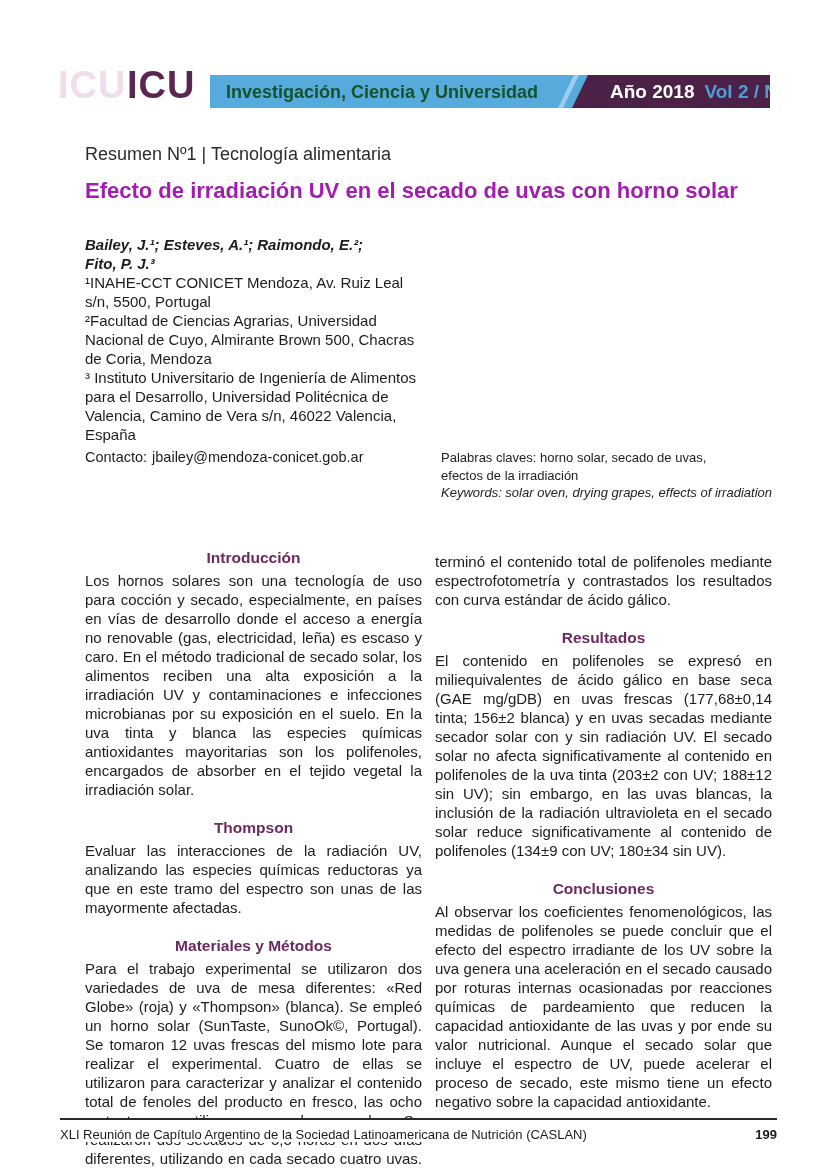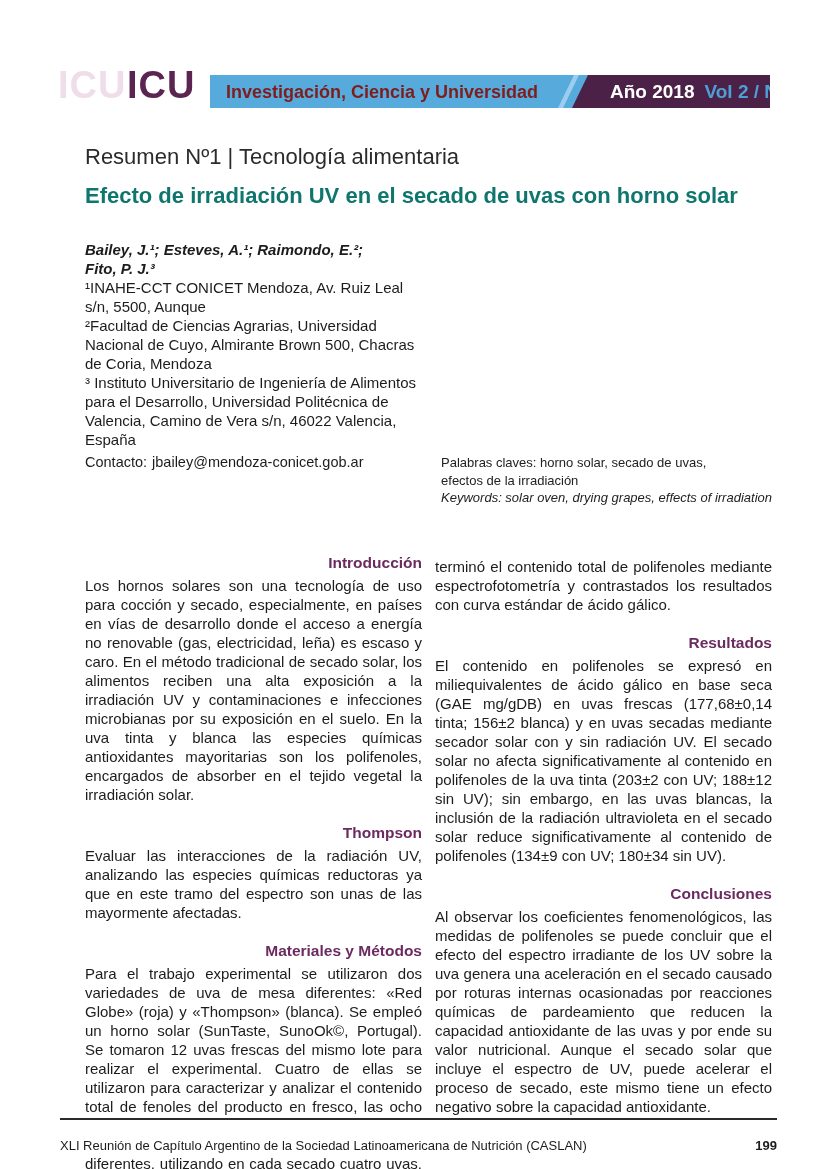--- a/index.html
+++ b/index.html
@@ -28,21 +28,21 @@
     font-size: 38px; font-weight: bold;
     color: #5a2551; letter-spacing: 1px;
   }
   .banner {
     position: absolute; left: 210px; top: 75px; width: 560px; height: 33px;
     background: #56aadc;
   }
   .banner-title {
     position: absolute; left: 16px; top: 0; height: 35px;
     display: flex; align-items: center;
-    color: #7f1d1d; font-weight: bold; font-size: 18px;
+    color: #14532d; font-weight: bold; font-size: 18px;
     white-space: nowrap;
   }
   .banner-stripe {
     position: absolute; top: 0; bottom: 0; right: 186px; width: 30px;
     background: #9ccdef;
     clip-path: polygon(20px 0, 25px 0, 9px 100%, 4px 100%);
   }
   .banner-issue {
     position: absolute; top: 0; bottom: 0; right: 0; width: 206px;
     background: #4c2147;
@@ -51,25 +51,25 @@
     padding-left: 36px;
     white-space: nowrap;
   }
   .year-label { color: #ffffff; font-weight: bold; font-size: 19px; margin-left: 10px; }
   .vol-label  { color: #4d9fd6; font-weight: bold; font-size: 19px; margin-left: 10px; }
 
   
   .content { padding: 0 55px 0 85px; }
   .kicker {
     margin-top: 36px;
-    font-size: 22px; color: #2b2b2b;
+    font-size: 18px; color: #2b2b2b;
   }
   .title {
     margin: 13px 0 0 0;
-    font-size: 22px; font-weight: bold; color: #0f766e;
+    font-size: 22px; font-weight: bold; color: #a21caf;
     line-height: 1.2;
   }
   .authors-block { margin-top: 31px; width: 345px; font-size: 15px; line-height: 19px; }
   .author-line { font-style: italic; font-weight: bold; }
   .affiliation { font-style: normal; }
 
   .contact-keywords {
     display: flex; justify-content: space-between; align-items: flex-start;
     margin-top: 5px;
   }
@@ -82,30 +82,30 @@
   .kw-en { font-style: italic; font-weight: bold; font-family: "Liberation Sans", sans-serif; }
   .kw-en { font-weight: normal; font-style: italic; }
 
   
   .columns {
     display: flex; gap: 13px; margin-top: 46px;
   }
   .col { width: 50%; font-size: 15px; line-height: 19px; text-align: justify; }
   .sec-heading {
     color: #6b2a60; font-weight: bold; font-size: 15.5px;
-    margin: 0; text-align: right;
+    margin: 0; text-align: center;
   }
   .col p { margin: 4px 0 19px 0; }
 
   
   .footer {
     position: absolute; left: 60px; right: 50px; top: 1118px;
     background: #ffffff;
     border-top: 2px solid #2a2a2a;
-    padding-top: 18px;
+    padding-top: 7px;
     display: flex; justify-content: space-between; align-items: baseline;
     font-size: 13px; color: #1c1c1c;
   }
   .page-number { font-weight: bold; }
 </style>
 </head>
 <body>
 
 <div class="page">
 
@@ -123,21 +123,21 @@
   </header>
 
   <main class="content">
 
     <div class="kicker">Resumen Nº1 | Tecnología alimentaria</div>
     <h1 class="title">Efecto de irradiación UV en el secado de uvas con horno solar</h1>
 
     <div class="authors-block">
       <div class="author-line">Bailey, J.¹; Esteves, A.¹; Raimondo, E.²;</div>
       <div class="author-line">Fito, P. J.³</div>
-      <div class="affiliation">¹INAHE-CCT CONICET Mendoza, Av. Ruiz Leal s/n, 5500, Aunque</div>
+      <div class="affiliation">¹INAHE-CCT CONICET Mendoza, Av. Ruiz Leal s/n, 5500, Portugal</div>
       <div class="affiliation">²Facultad de Ciencias Agrarias, Universidad Nacional de Cuyo, Almirante Brown 500, Chacras de Coria, Mendoza</div>
       <div class="affiliation">³ Instituto Universitario de Ingeniería de Alimentos para el Desarrollo, Universidad Politécnica de Valencia, Camino de Vera s/n, 46022 Valencia, España</div>
     </div>
 
     <div class="contact-keywords">
       <div class="contact">
         <span class="contact-label">Contacto:</span><span class="contact-email">jbailey@mendoza-conicet.gob.ar</span>
       </div>
       <div class="keywords">
         <div>Palabras claves: horno solar, secado de uvas,</div>

